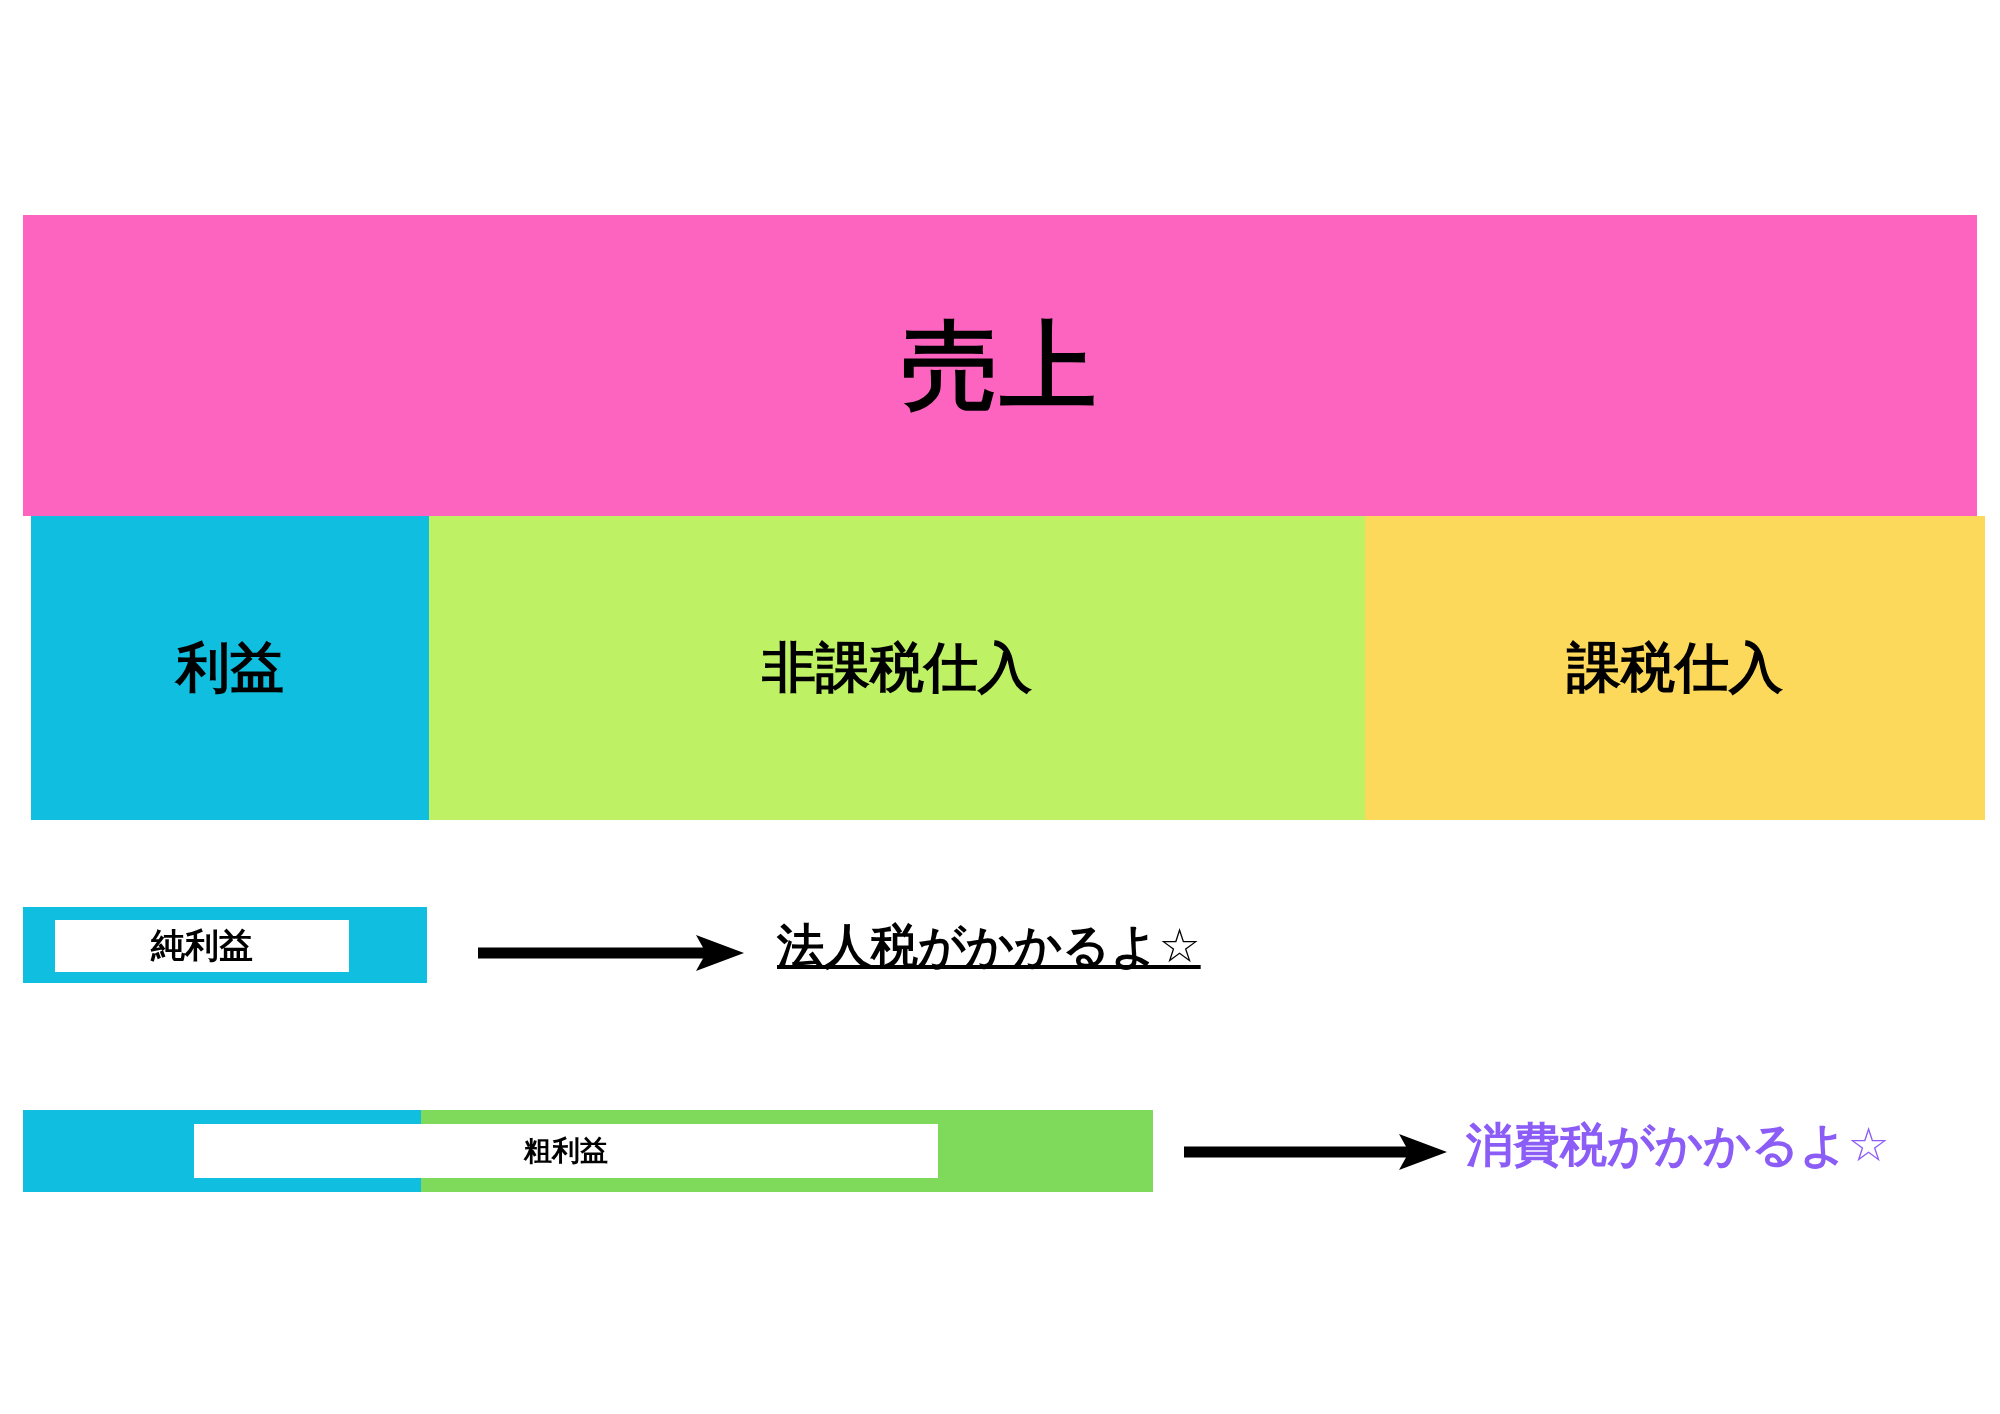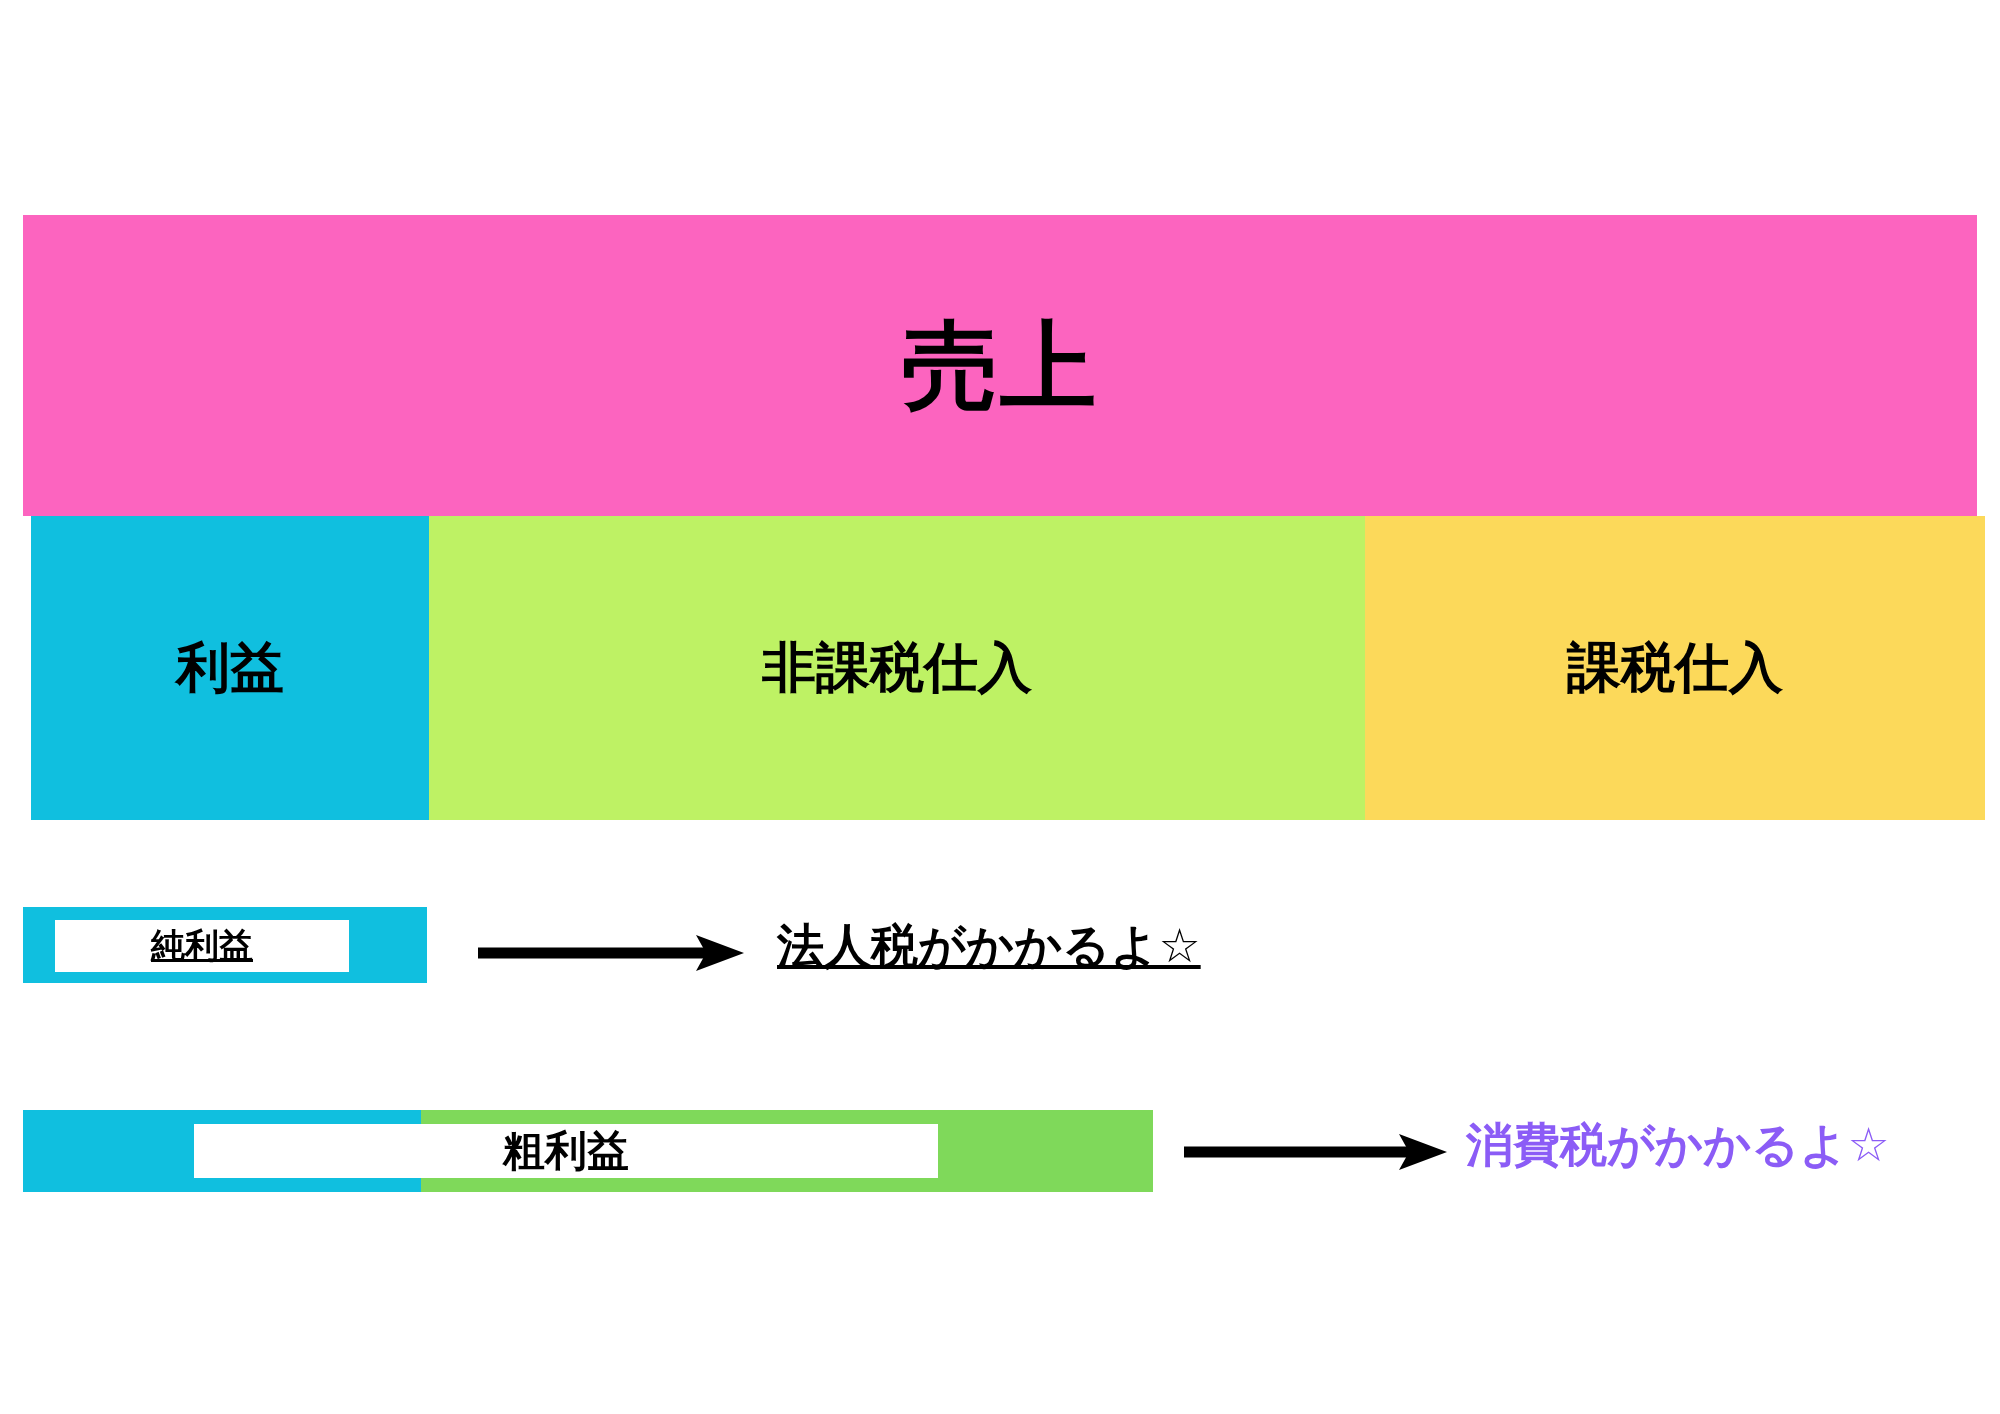--- a/index.html
+++ b/index.html
@@ -90,21 +90,20 @@
     width: 294px;
     height: 52px;
     background: #ffffff;
     display: flex;
     align-items: center;
     justify-content: center;
     font-size: 34px;
     font-weight: 700;
     color: #000;
     white-space: nowrap;
-    text-decoration: underline;
   }
   #net-arrow {
     position: absolute;
     left: 478px;
     top: 26px;
     width: 268px;
     height: 40px;
   }
   #net-note {
     position: absolute;
@@ -143,21 +142,21 @@
   #gross-label-box {
     position: absolute;
     left: 194px;
     top: 14px;
     width: 744px;
     height: 54px;
     background: #ffffff;
     display: flex;
     align-items: center;
     justify-content: center;
-    font-size: 42px;
+    font-size: 28px;
     font-weight: 700;
     color: #000;
     white-space: nowrap;
   }
   #gross-arrow {
     position: absolute;
     left: 1184px;
     top: 22px;
     width: 265px;
     height: 40px;

